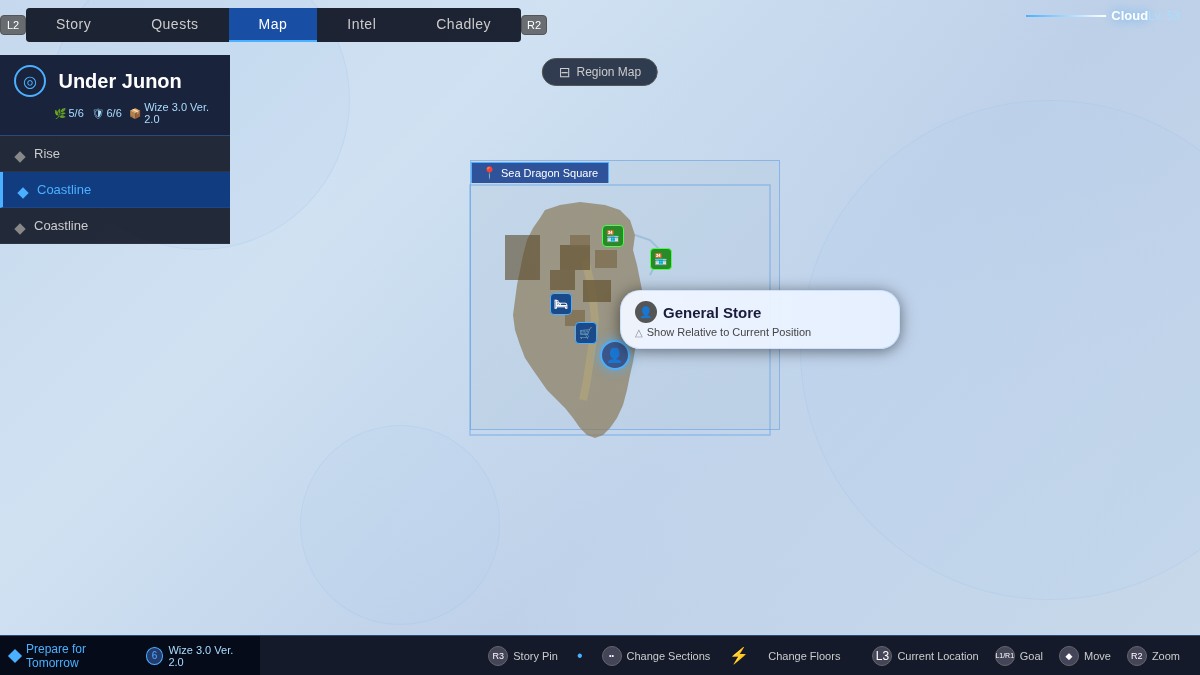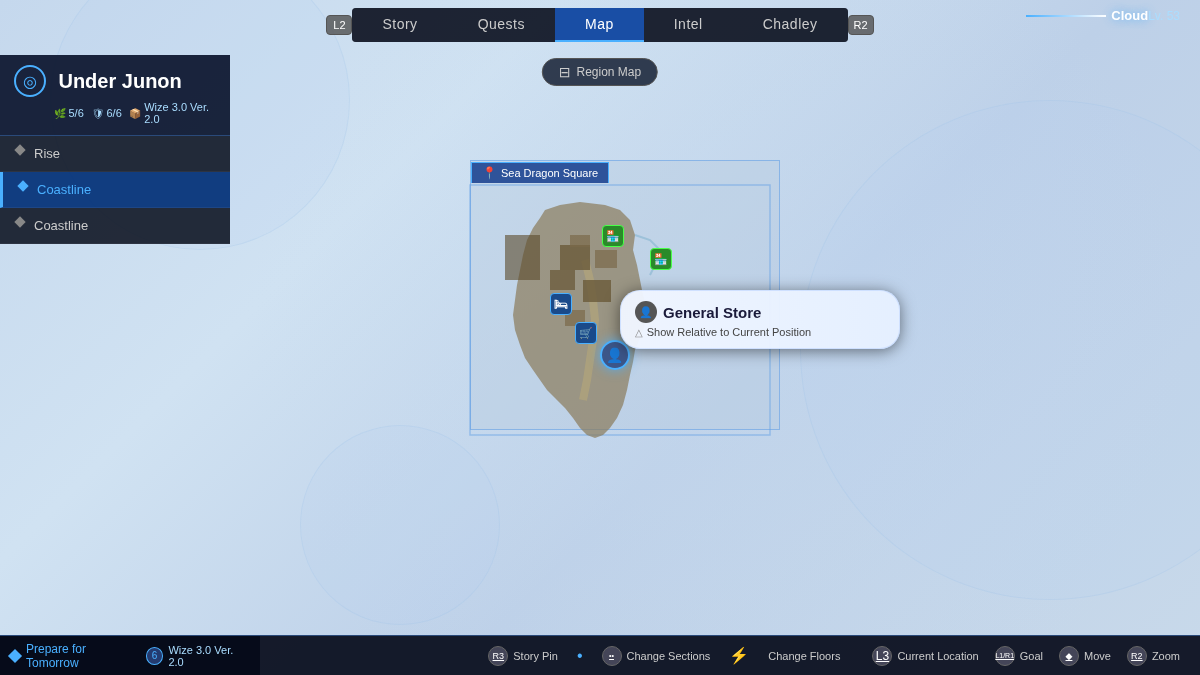--- a/index.html
+++ b/index.html
@@ -27,21 +27,21 @@
       background-image: radial-gradient(circle at 60% 50%, rgba(200,220,240,0.4) 0%, transparent 60%);
     }
 
     
     .top-nav {
       position: absolute;
       top: 0; left: 0; right: 0;
       height: 50px;
       display: flex;
       align-items: center;
-      justify-content: center;
+      justify-content: flex-start;
       background: transparent;
       z-index: 100;
     }
 
     .nav-tab {
       padding: 8px 30px;
       color: #ccc;
       font-size: 14px;
       cursor: pointer;
       background: rgba(10,15,30,0.6);
@@ -179,21 +179,21 @@
     
     .area-list {
       background: rgba(5,10,25,0.85);
     }
 
     .area-item {
       padding: 10px 16px;
       color: #ccc;
       font-size: 13px;
       display: flex;
-      align-items: flex-start;
+      align-items: flex-end;
       gap: 10px;
       cursor: pointer;
       border-bottom: 1px solid rgba(255,255,255,0.05);
     }
 
     .area-item.active {
       background: rgba(0,80,200,0.5);
       color: #4ab0ff;
       border-left: 3px solid #4ab0ff;
     }
@@ -355,21 +355,20 @@
       width: 20px;
       height: 20px;
       border-radius: 50%;
       background: rgba(80,80,100,0.8);
       border: 1px solid #666;
       color: #fff;
       font-size: 9px;
       display: flex;
       align-items: center;
       justify-content: center;
-      text-decoration: underline;
     }
 
     
     .bottom-quest {
       position: absolute;
       bottom: 0;
       left: 0;
       height: 40px;
       background: rgba(5,10,25,0.92);
       border-top: 1px solid #2a4a7a;

